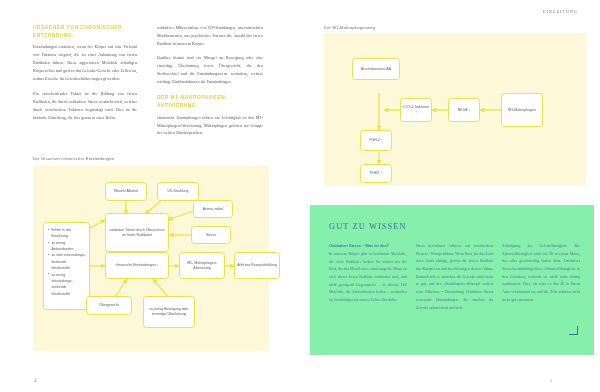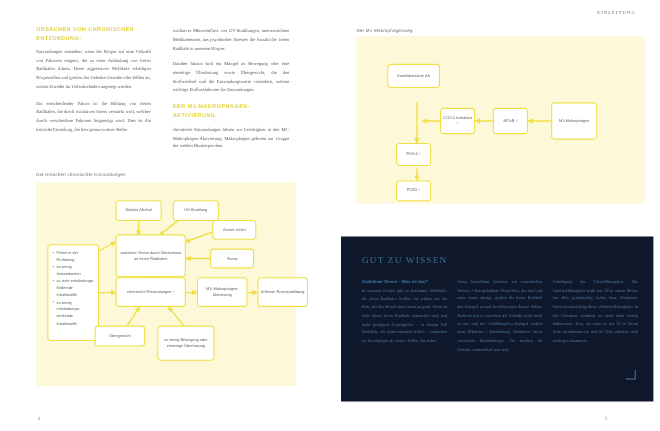--- a/index.html
+++ b/index.html
@@ -92,23 +92,23 @@
     content: "\2022";
     position: absolute; left: 0; top: -0.2px;
     color: #5d5d5d;
   }
 
   
   .arrows { position: absolute; inset: 0; pointer-events: none; }
 
   
   #info-box {
-    position: absolute; left: 310px; top: 215px;
+    position: absolute; left: 310px; top: 205px;
     width: 284px; height: 150px;
-    background: #0f172a;
+    background: #86efac;
   }
   #info-box .box-title {
     position: absolute; left: 19px; top: 17px;
     font-family: "Liberation Serif", serif;
     font-size: 8.4px;
     letter-spacing: 1.1px;
     color: #3f6f96;
   }
   .info-cols {
     position: absolute; left: 19px; top: 38px; right: 14px;

